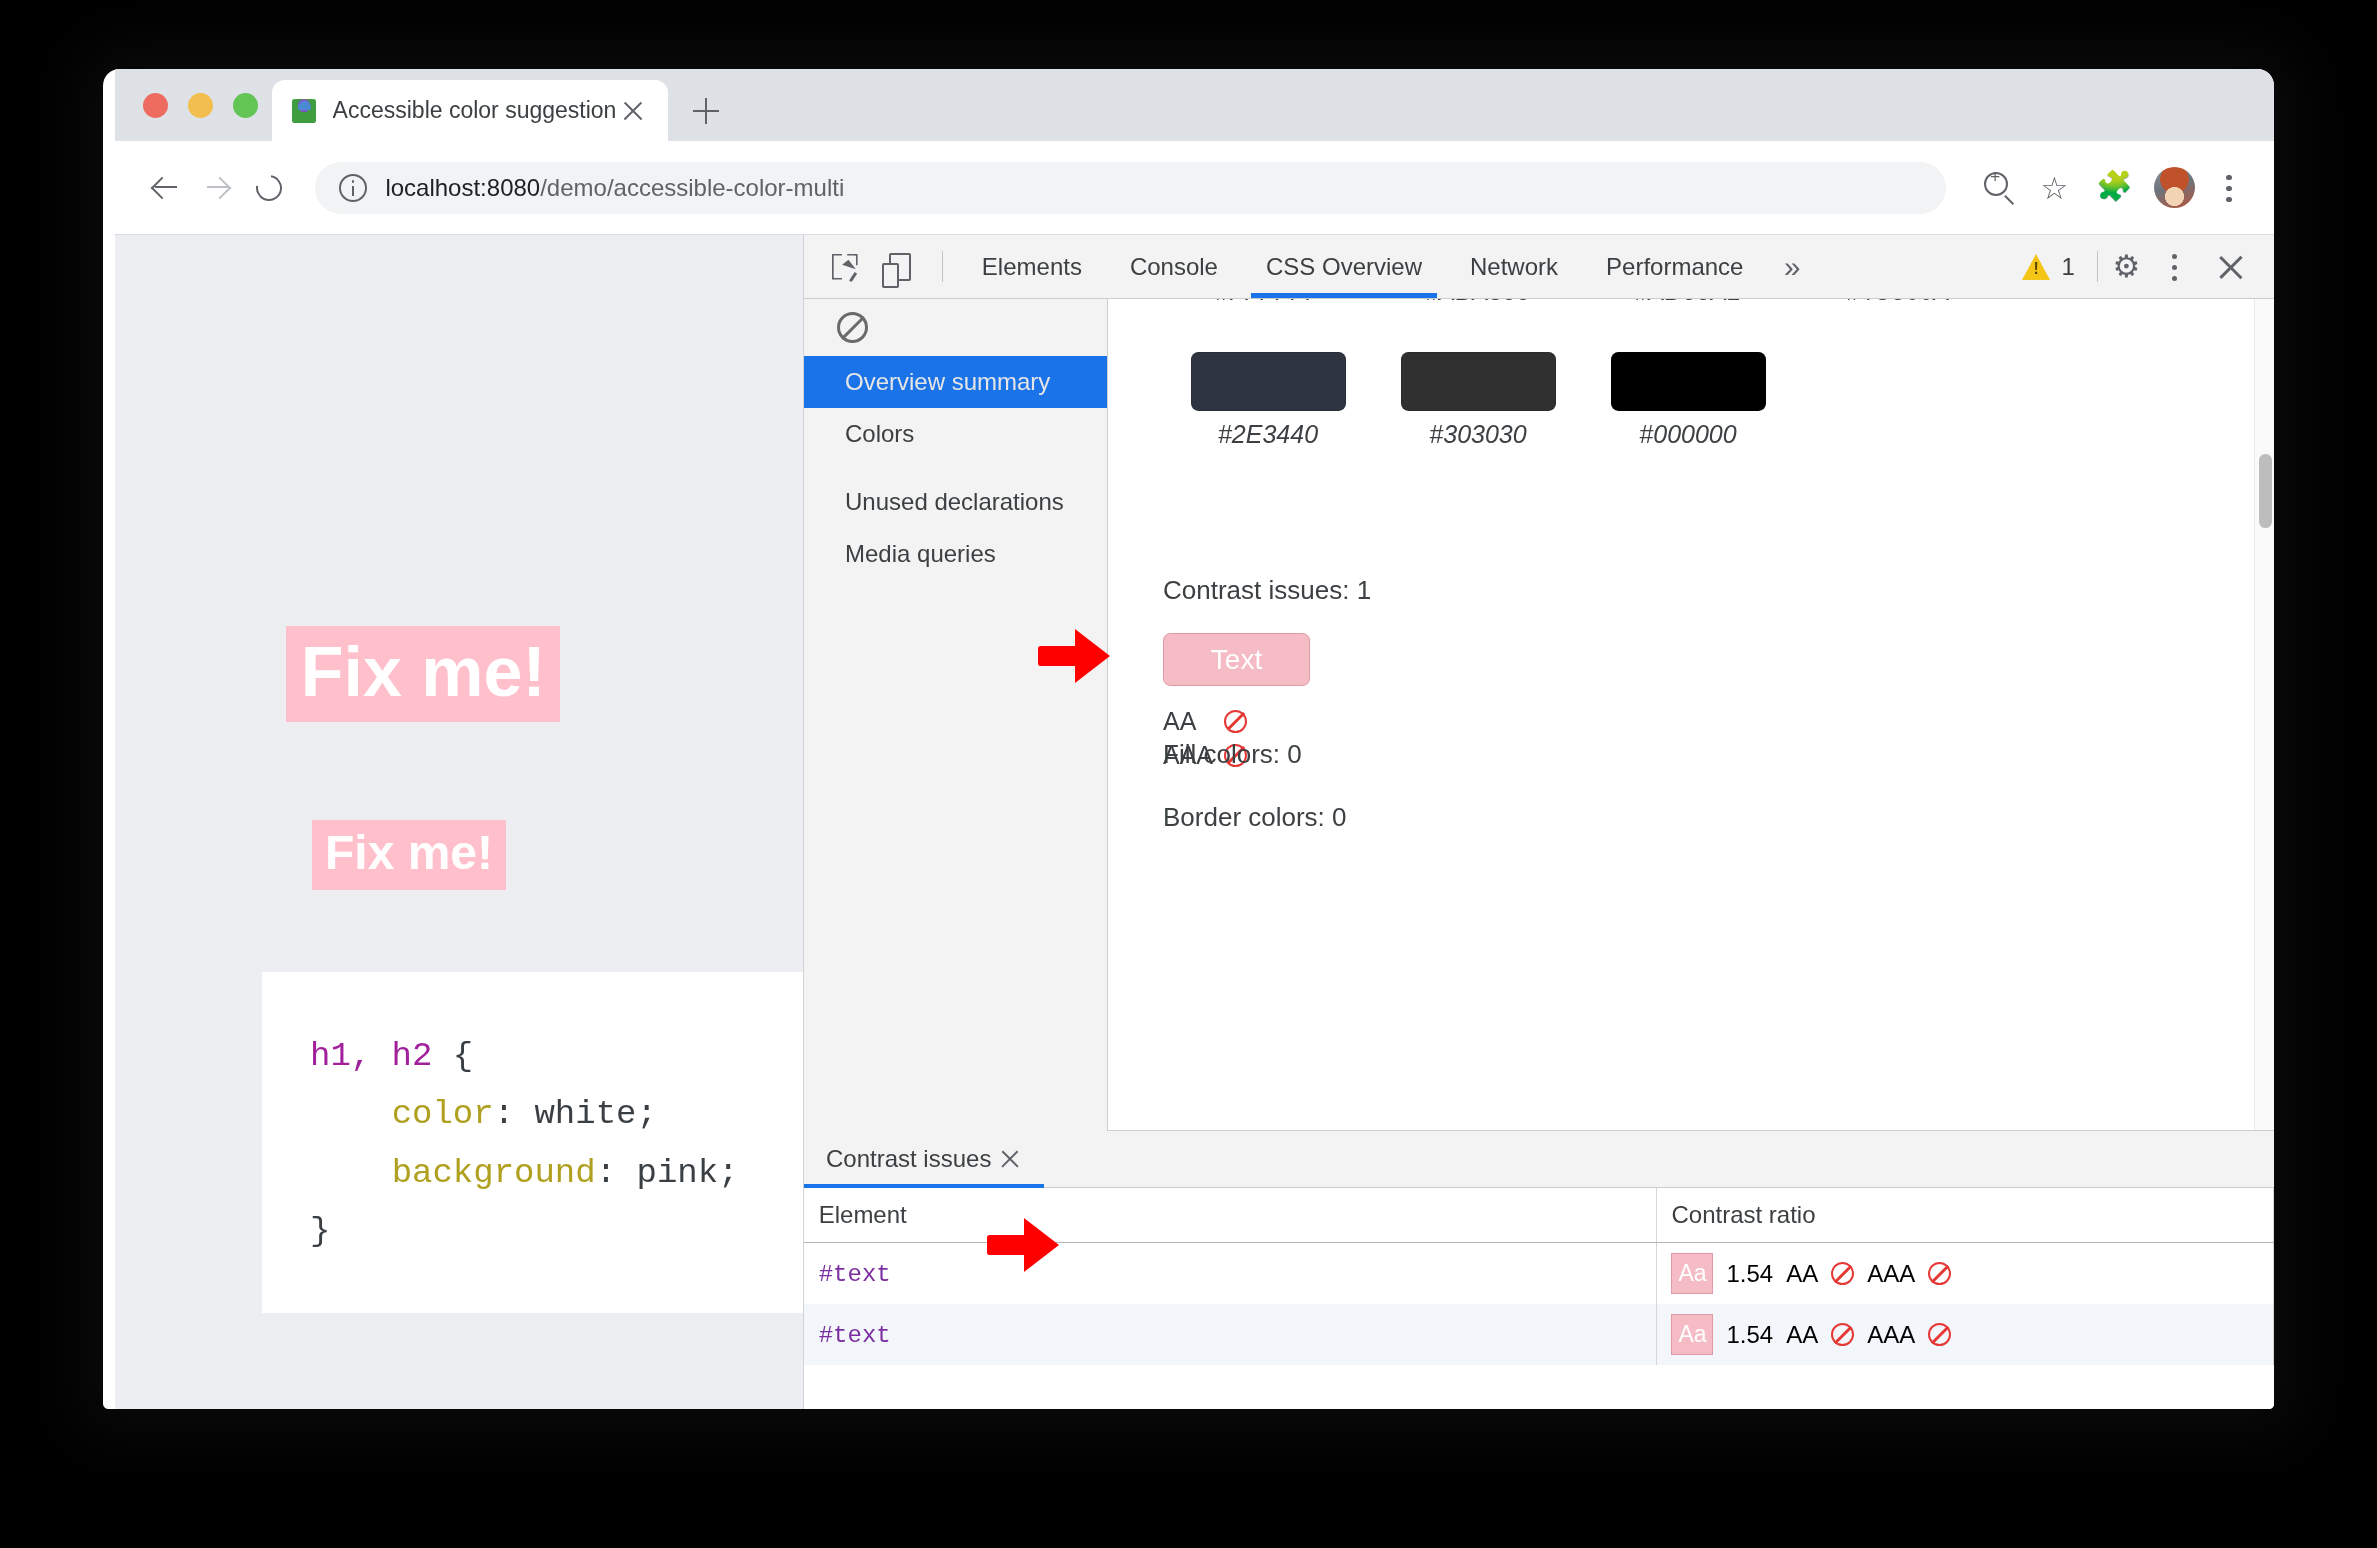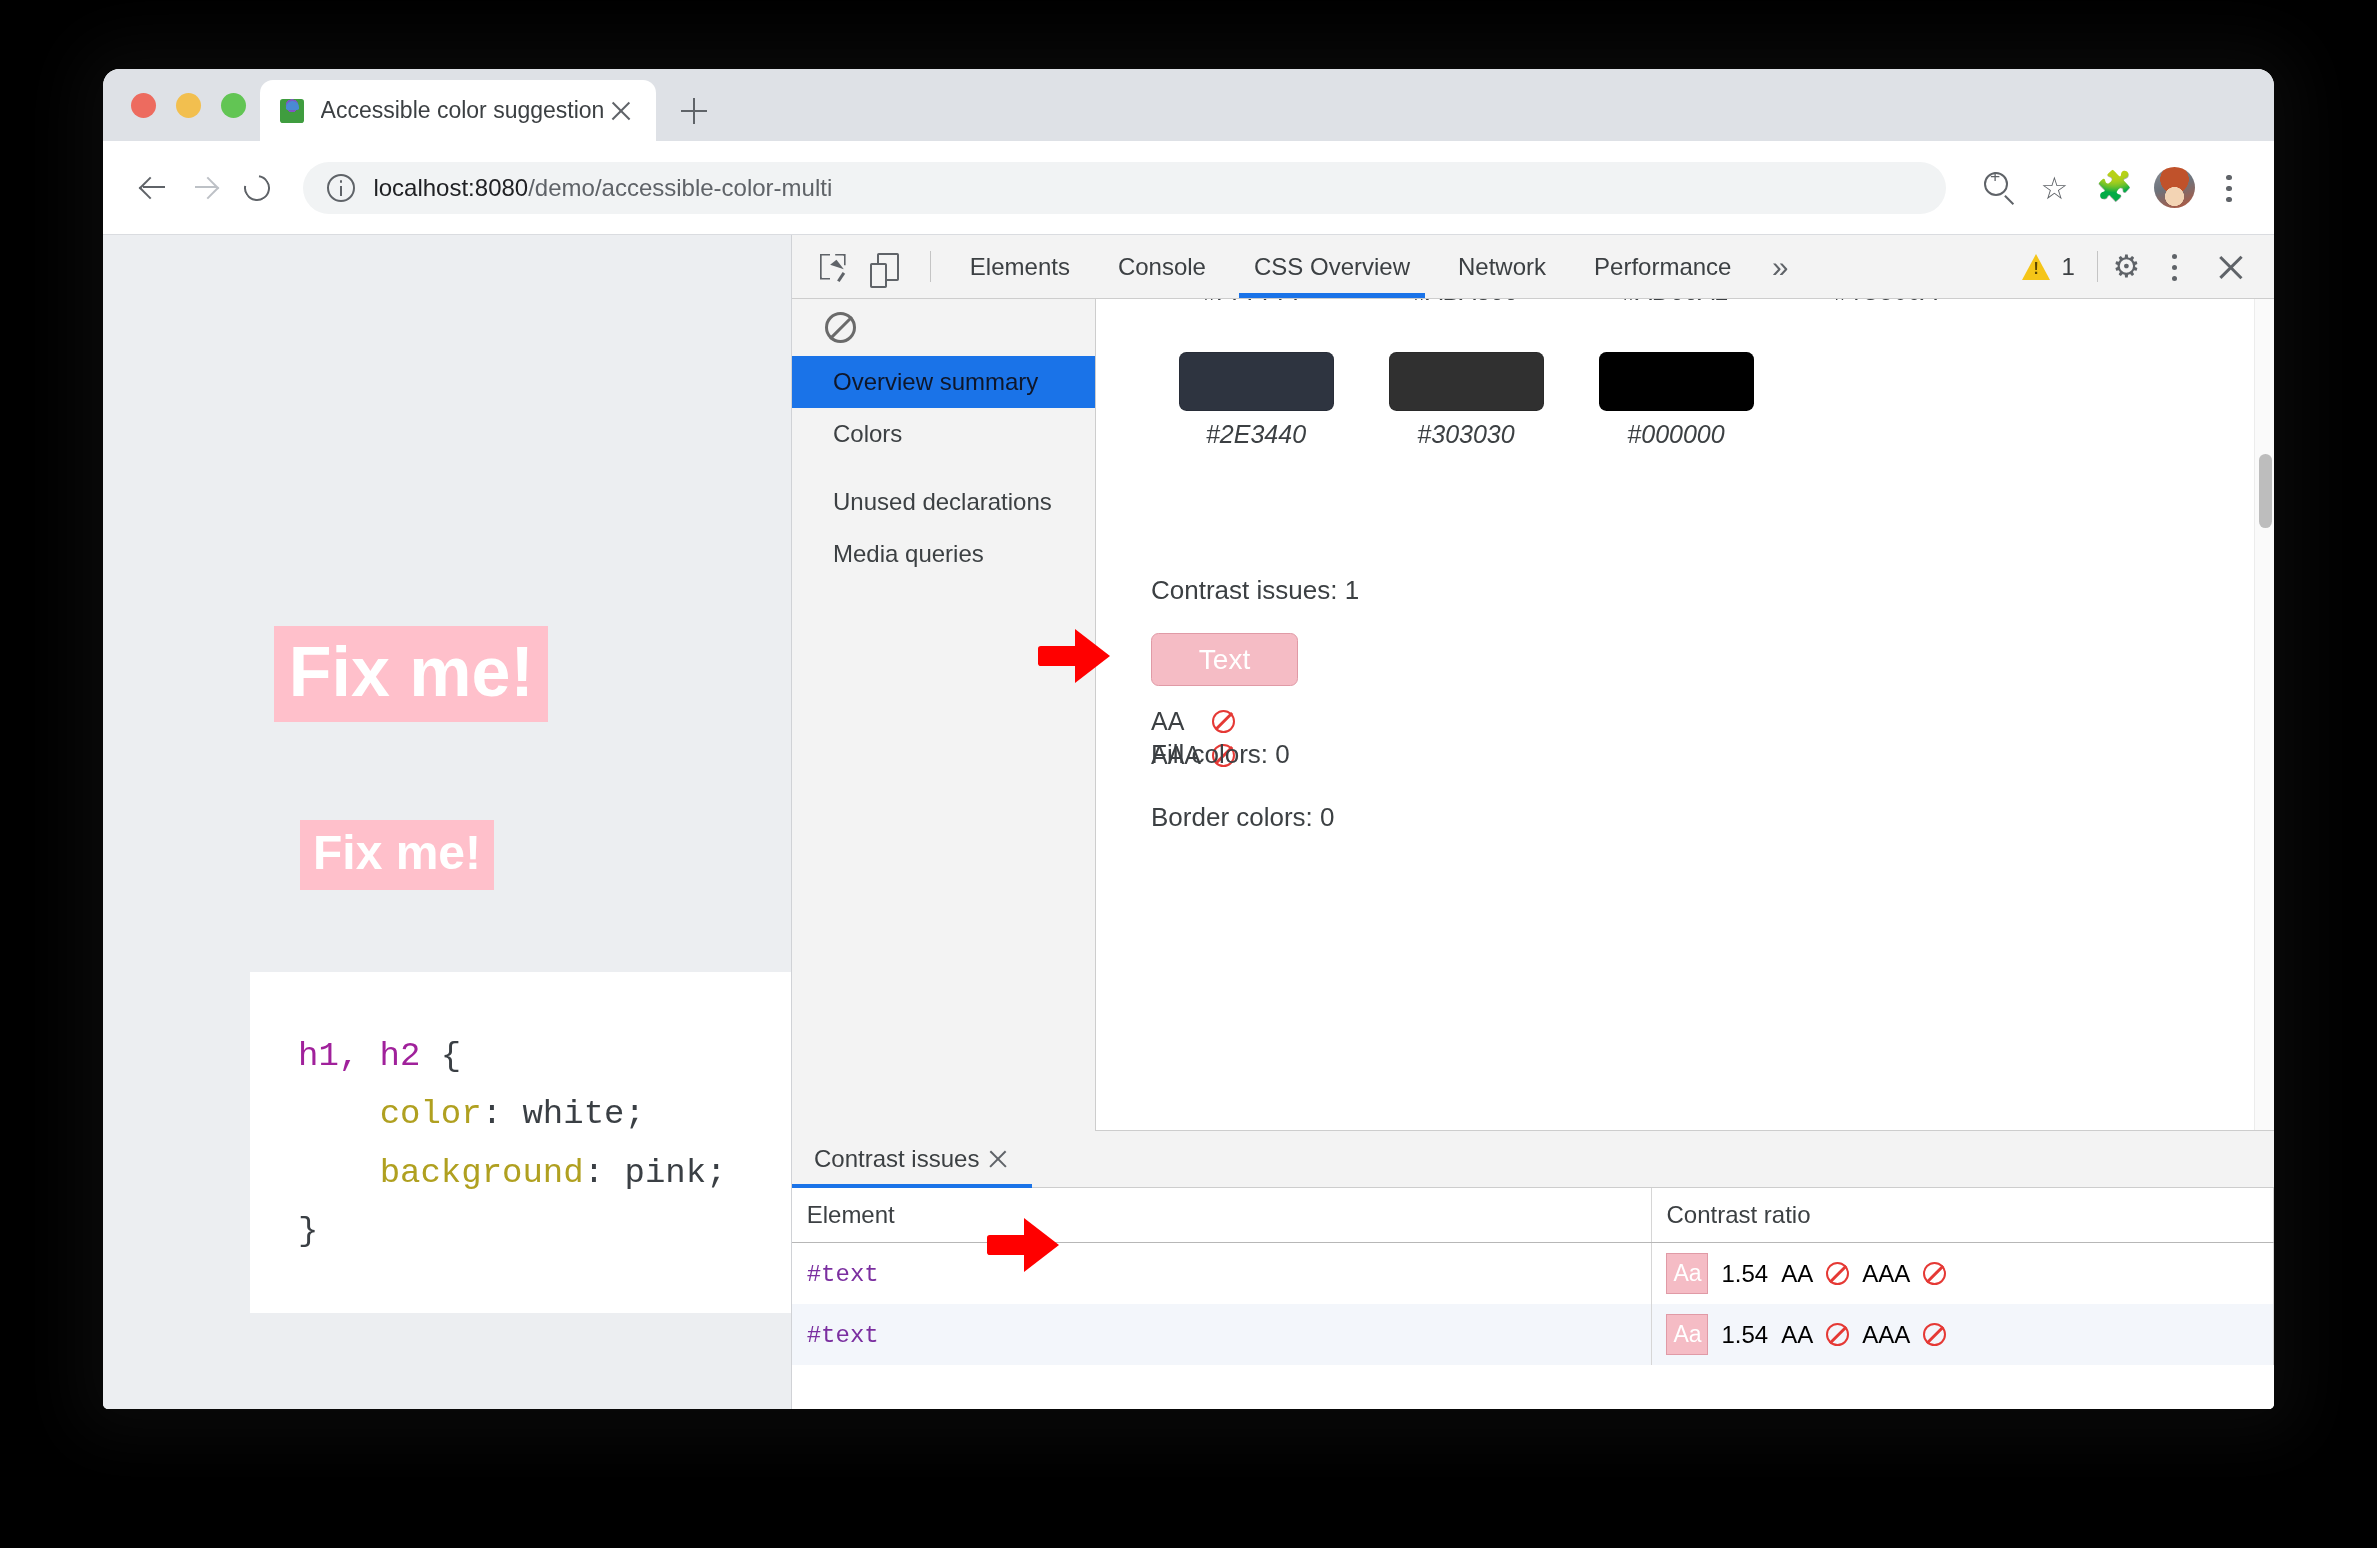--- a/index.html
+++ b/index.html
@@ -12,20 +12,21 @@
 
   
   #browser-window {
     position: absolute;
     left: 103px; top: 69px;
     width: 2171px; height: 1340px;
     background: #ffffff;
     border-radius: 16.6px 16.6px 5.5px 5.5px;
     overflow: hidden;
     box-shadow: 0 0 64px 28px rgba(255,255,255,0.04);
+    padding-left: 12px;
   }
 
   
   .tabstrip {
     height: 72px;
     background: #dee1e6;
     position: relative;
     display: flex;
     align-items: flex-end;
   }
@@ -336,21 +337,21 @@
   }
   .noentry::after {
     content: ""; position: absolute; left: 50%; top: 50%;
     width: 31px; height: 3.1px; background: #6a6a6a;
     transform: translate(-50%,-50%) rotate(-45deg);
   }
   .side-item {
     padding: 10px 13px 10px 41px;
     font-size: 24px; color: #3c4043; line-height: 1.32;
   }
-  .side-item.active { background: #1a73e8; color: #0f172a; }
+  .side-item.active { background: #1a73e8; color: #e5e5e5; }
   .side-gap { height: 16.6px; }
 
   
   .dt-content {
     flex: 1; position: relative; background: #ffffff;
     border-bottom: 0.9px solid #cdcdcd;
     min-width: 0; overflow: hidden;
   }
   .swatch-grid {
     position: absolute; left: 55px; top: -22px;

